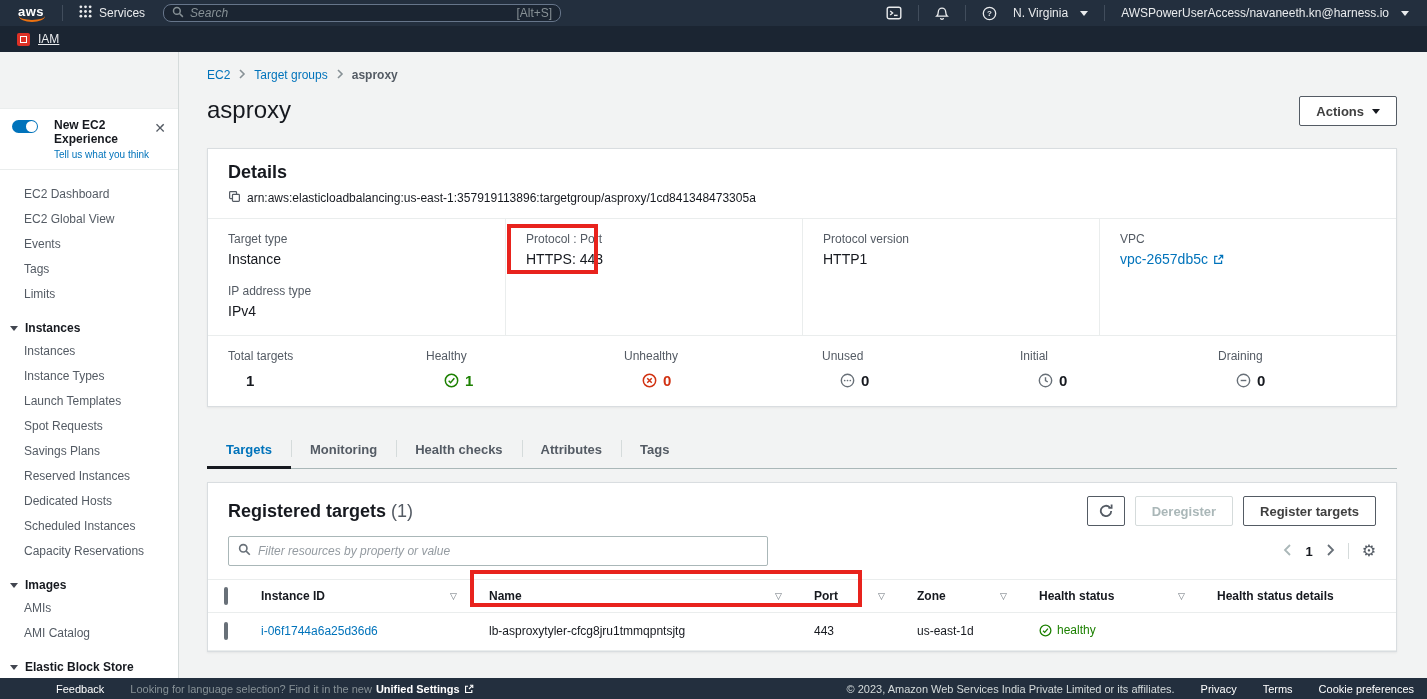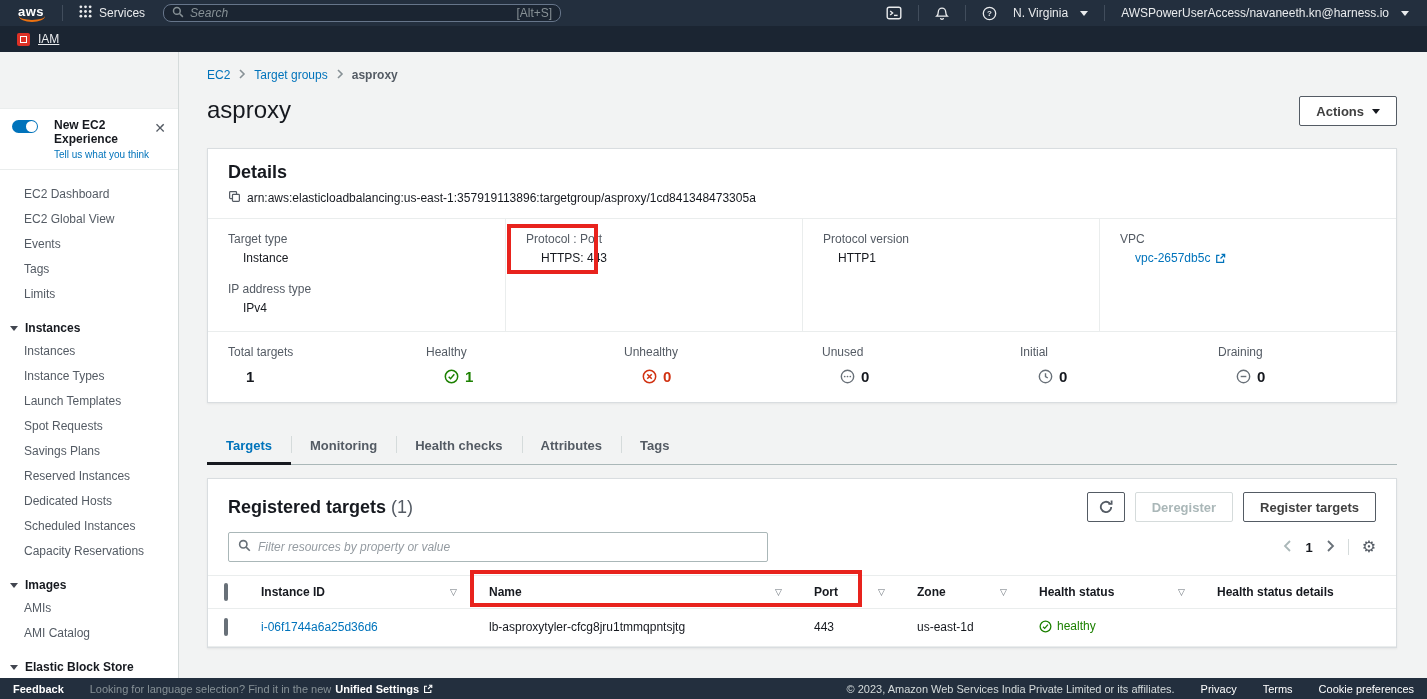--- a/index.html
+++ b/index.html
@@ -59,21 +59,21 @@
   .card { background:#fff; border:1px solid #d9dde0; box-shadow:0 1px 2px rgba(0,0,0,.06); }
   .card-head { padding:13px 20px 12px; }
   .card-title { font-size:18px; font-weight:bold; }
   .card-title .count { font-weight:400; color:#545b64; }
   .arn-row { display:flex; align-items:center; gap:6px; margin-top:7px; font-size:12px; color:#16191f; }
 
   .fields { display:grid; grid-template-columns:1fr 1fr 1fr 1fr; border-top:1px solid #eaeded; }
   .fcol { padding:13px 20px 16px; display:flex; flex-direction:column; gap:17px; }
   .fcol + .fcol { border-left:1px solid #eaeded; }
   .flabel { font-size:12px; color:#545b64; margin-bottom:5px; }
-  .fvalue { font-size:12px; color:#16191f;margin-left:15px; }
+  .fvalue { font-size:14px; color:#16191f; }
   .flink { color:#0073bb; cursor:pointer; display:inline-flex; align-items:center; gap:5px;justify-content:flex-end; }
 
   .stats { display:grid; grid-template-columns:repeat(6,1fr); border-top:1px solid #eaeded; padding:13px 0 17px; }
   .stat { padding-left:20px; }
   .stat-label { font-size:12px; color:#545b64; }
   .stat-value { margin-top:9px; padding-left:18px; display:flex; align-items:center; gap:6px; font-size:15px; font-weight:bold; color:#16191f; }
   .stat-value.green { color:#1d8102; }
   .stat-value.red { color:#d13212; }
 
   .tabs { display:flex; margin-top:24px; border-bottom:1px solid #aab7b8; }
@@ -107,21 +107,21 @@
   .health-ok { display:inline-flex; align-items:center; gap:5px; color:#1d8102; }
 
   
   .annotation { position:absolute; border:4px solid #e8231d; z-index:60; pointer-events:none; }
   .anno-1 { left:507px; top:224px; width:91px; height:50px; }
   .anno-2 { left:470px; top:570px; width:392px; height:37px; }
 
   
   .footer { position:absolute; left:0; right:0; bottom:0; height:21px; background:#232f3e; display:flex;
     align-items:center; padding:0 13px; font-size:11px; color:#d5dbdb; gap:26px; }
-  .f-feedback { color:#fff; font-weight:bold; cursor:pointer; }
+  .f-feedback { color:#fff; font-weight:normal; cursor:pointer;margin-left:43px; }
   .f-lang { color:#879196; display:flex; align-items:center; gap:4px; }
   .f-lang b { color:#fff; }
   .f-right { margin-left:auto; display:flex; align-items:center; gap:26px; }
   .f-link { color:#fff; cursor:pointer; }
 </style>
 </head>
 <body>
 
 <div class="topnav">
   <span class="aws-logo">aws</span>

